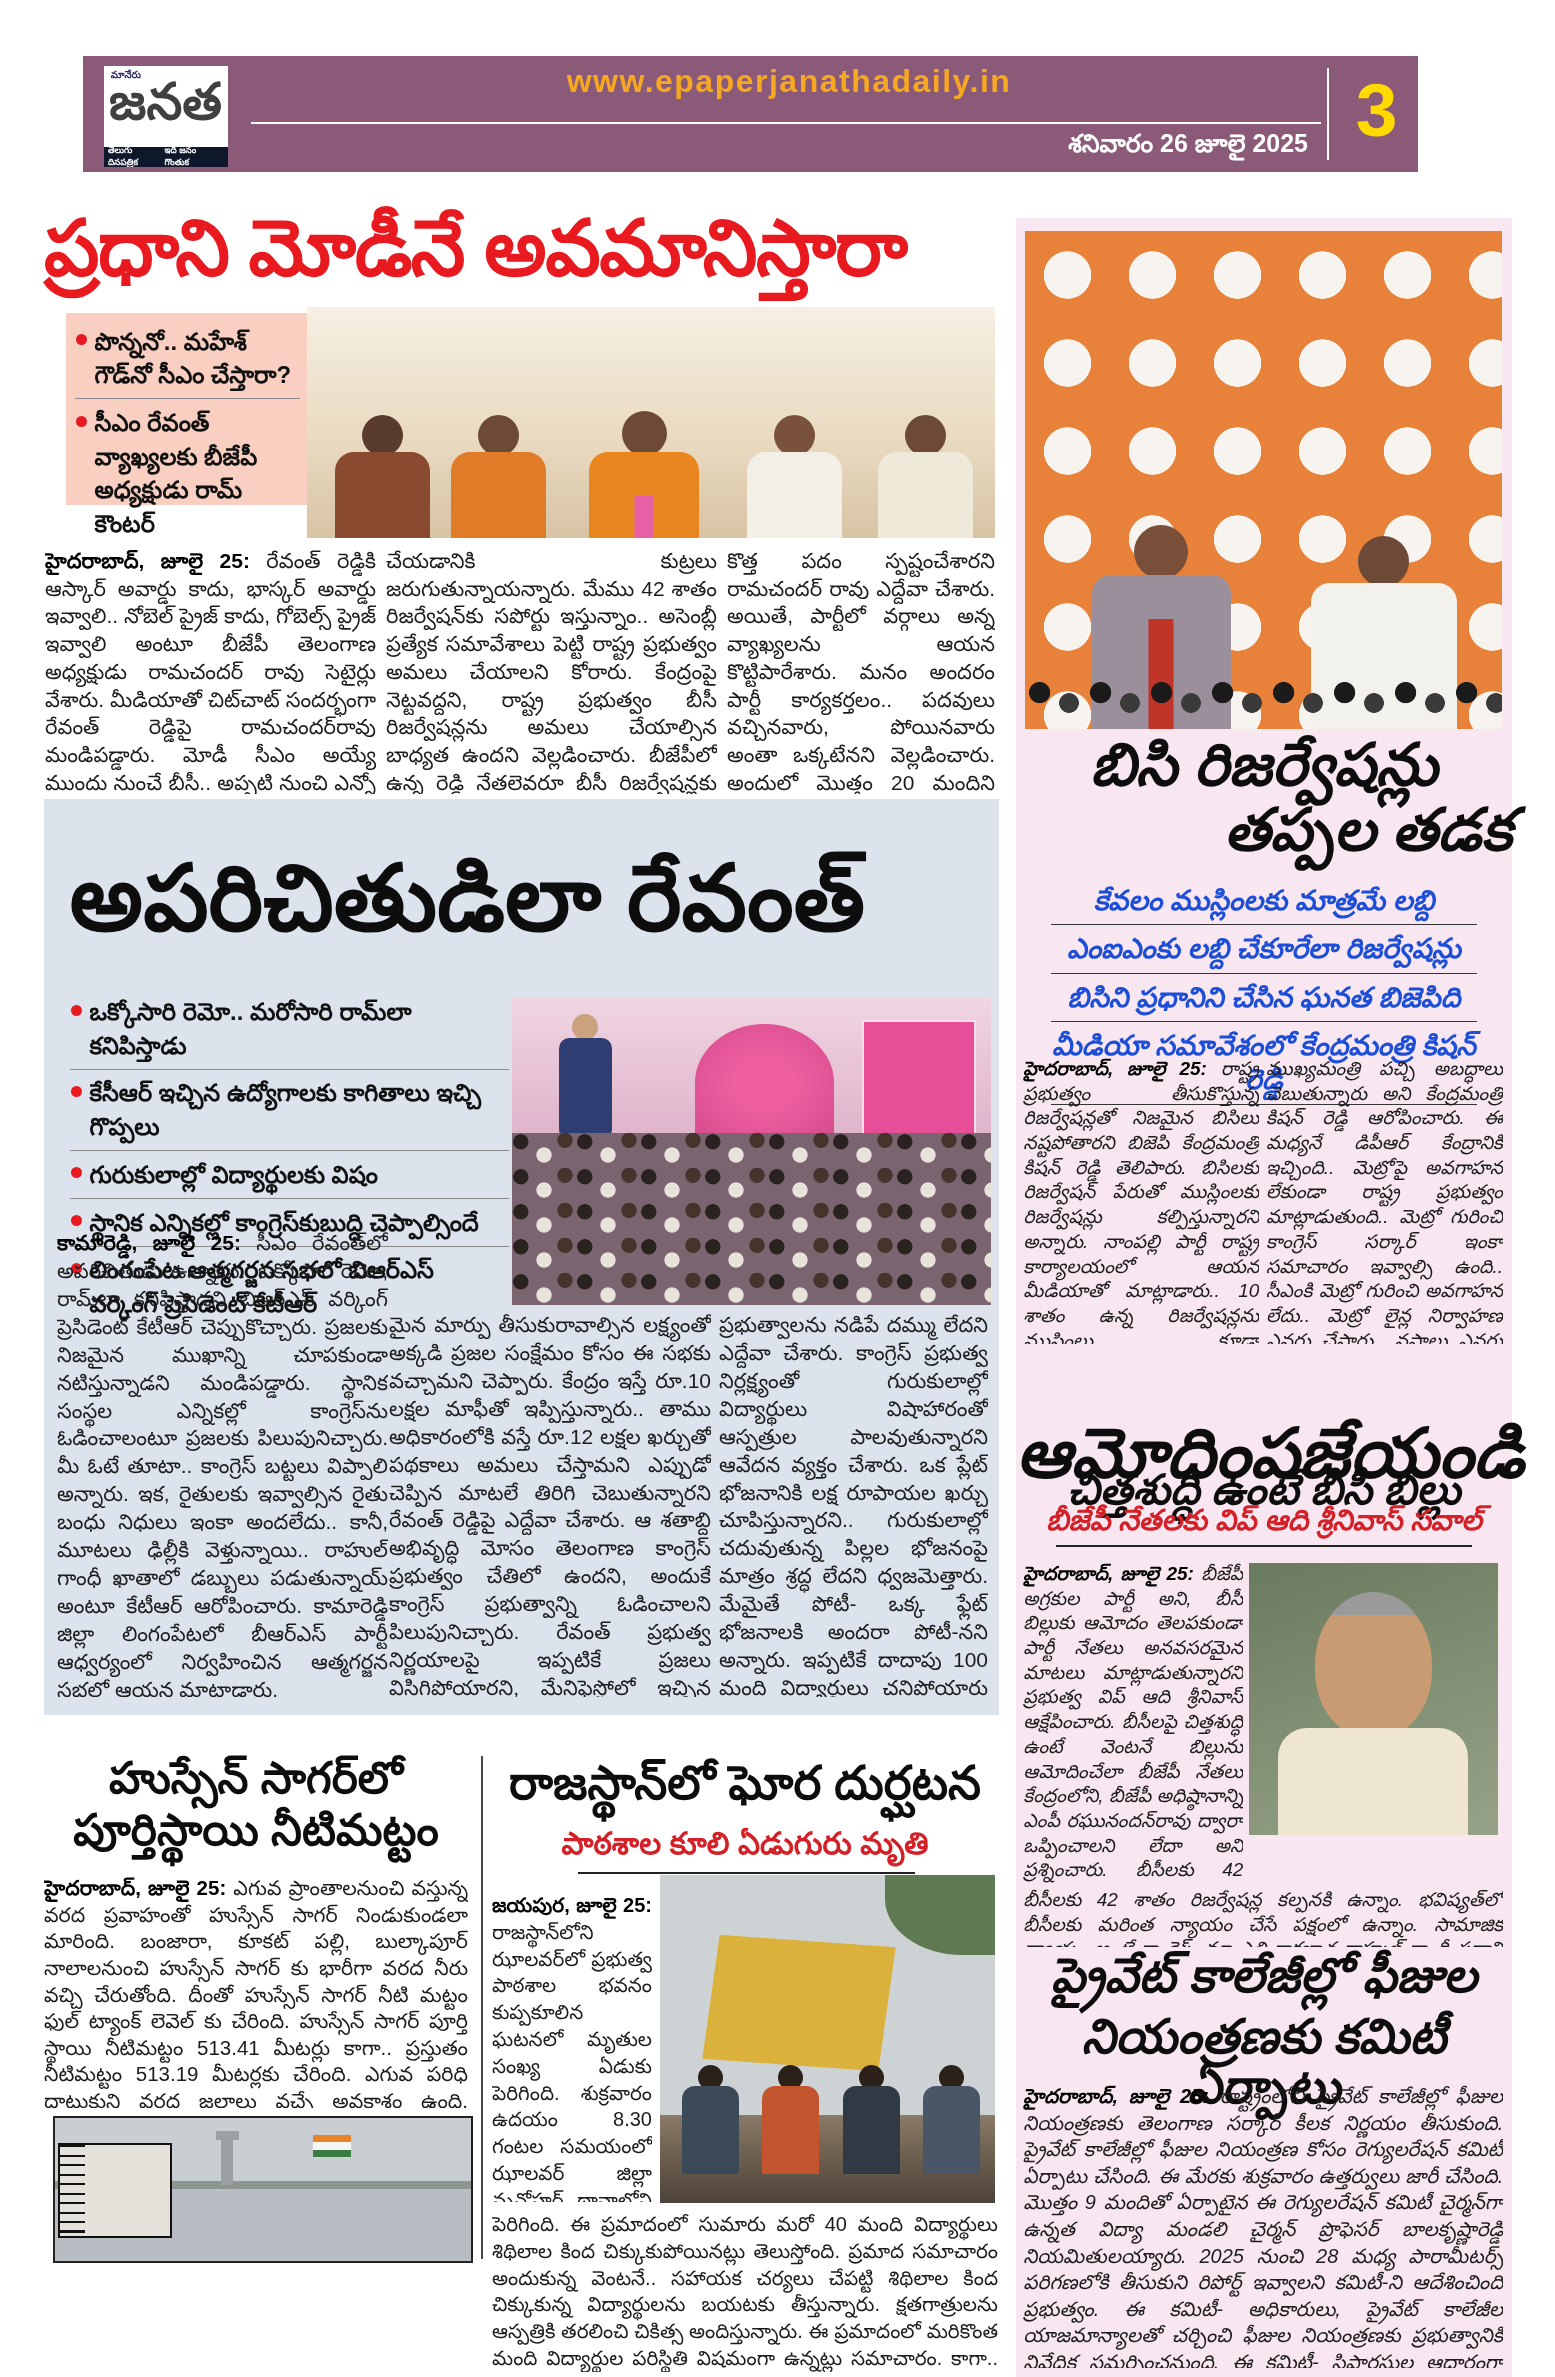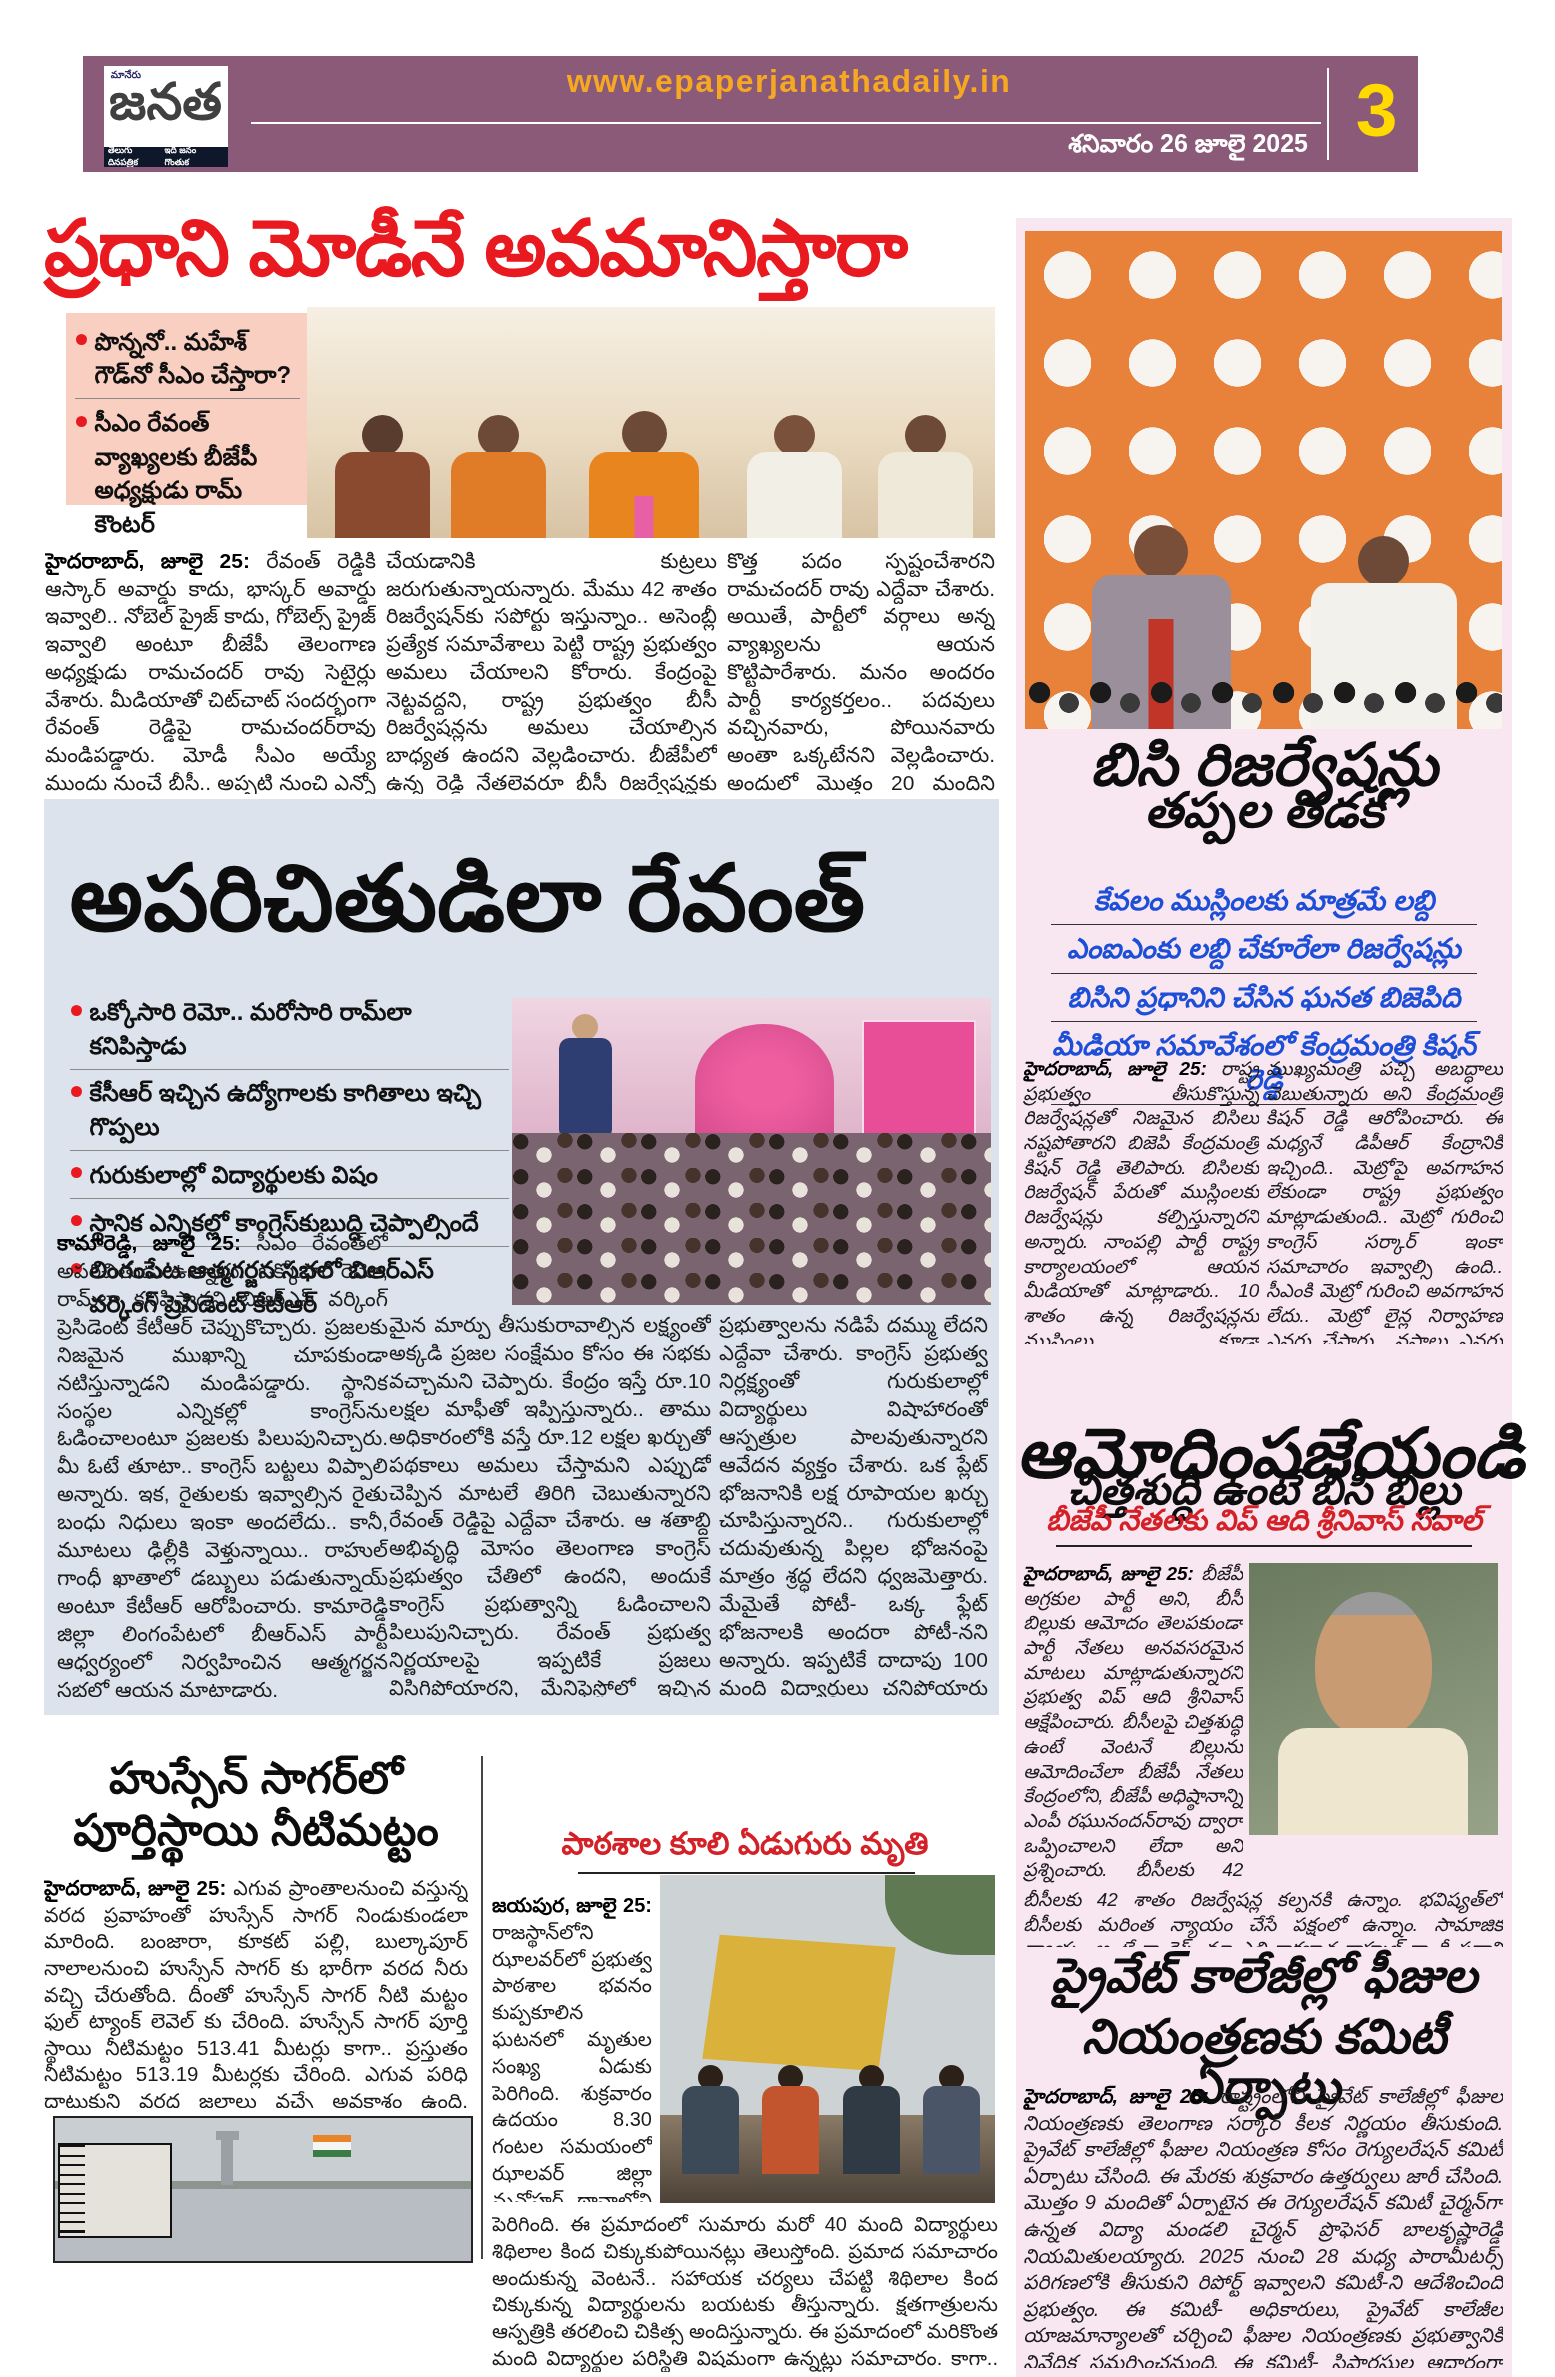--- a/index.html
+++ b/index.html
@@ -195,20 +195,21 @@
     <span>ఎగువ ప్రాంతాలనుంచి వస్తున్న వరద ప్రవాహంతో హుస్సేన్ సాగర్ నిండుకుండలా మారింది. బంజారా, కూకట్ పల్లి, బుల్కాపూర్ నాలాలనుంచి హుస్సేన్ సాగర్ కు భారీగా వరద నీరు వచ్చి చేరుతోంది. దీంతో హుస్సేన్ సాగర్ నీటి మట్టం ఫుల్ ట్యాంక్ లెవెల్ కు చేరింది. హుస్సేన్ సాగర్ పూర్తి స్థాయి నీటిమట్టం 513.41 మీటర్లు కాగా.. ప్రస్తుతం నీటిమట్టం 513.19 మీటర్లకు చేరింది. ఎగువ పరిధి దాటుకుని వరద జలాలు వచ్చే అవకాశం ఉంది. ఇప్పటికే హుస్సేన్ సాగర్ పరిసరాల నుంచి 400 క్యూసెక్కుల నీటిని దిగువకు విడుదల చేస్తున్నారు.. 776 క్యూసెక్కుల నీటి ని విడి ఎస్-ఆర్ ద్వారా దిగువకు విడుదల చేస్తున్నారు. ఈ వరదనీరు నీటి మట్టం మూసీకి, అంబర్ పేట్ గోల్నాక ద్వారా వెళ్లి మూసీ లో వరద నీరు కలుస్తుంది.</span>
   </div>
   <div class="photo hs-photo">
     <div class="hs-statue"></div>
     <div class="flag"></div>
     <div class="gauge"></div>
   </div>
 
   <div class="vline"></div>
 
+  <div class="hl-black" style="left:492px;top:1758px;width:506px;font-size:47px;text-align:center;">రాజస్థాన్‌లో ఘోర దుర్ఘటన</div>
   <div class="subhead-red" style="left:492px;top:1826px;width:506px;font-size:31px;">పాఠశాల కూలి ఏడుగురు మృతి</div>
   <div class="rule" style="left:578px;top:1872px;width:337px;height:1.5px;"></div>
   <div class="bodytext" style="left:492px;top:1892px;width:160px;height:310px;font-size:20px;line-height:1.34;">
     <span class="dateline">జయపుర, జూలై 25:</span>
     <span>రాజస్థాన్‌లోని ఝాలవర్‌లో ప్రభుత్వ పాఠశాల భవనం కుప్పకూలిన ఘటనలో మృతుల సంఖ్య ఏడుకు పెరిగింది. శుక్రవారం ఉదయం 8.30 గంటల సమయంలో ఝాలవర్ జిల్లా మనోహర్ థానాలోని పిప్లోడి ప్రభుత్వ పాఠశాల భవనం ఒక్కసారిగా కూలిపింది. ఈ ప్రమాదంలో నలుగురు చిన్నారులు అక్కడికక్కడే మరణించారు. మరో ముగ్గురు ఆస్పత్రిలో చికిత్స పొందుతూ ప్రాణాలు కోల్పోవడంతో మొత్తం మృతుల సంఖ్య ఏడుకు</span>
   </div>
   <div class="photo school-photo">
     <div class="tree"></div>
     <div class="wall"></div>
     <div class="rubble"></div>
@@ -241,21 +242,21 @@
           </div>
         </div>
       <div class="person" style="left:60%;">
         <div class="p-head" style="width:51px;height:51px;background:#6d4a38;"></div>
         <div class="p-body" style="background:#f3f1ec;width:146px;height:146px;"></div>
         </div>
       <div class="mic-row"></div>
     </div>
 
     <div class="center-hl" style="top:517px;font-size:59px;">బిసి రిజర్వేషన్లు</div>
-    <div class="center-hl" style="top:567px;font-size:49px;">తప్పల తడక</div>
+    <div class="center-hl" style="top:582px;font-size:59px;text-align:right;">తప్పల తడక</div>
 
     <div class="bc-subheads">
       <div class="bc-sub">కేవలం ముస్లింలకు మాత్రమే లబ్ది</div>
       <div class="bc-sub">ఎంఐఎంకు లబ్ది చేకూరేలా రిజర్వేషన్లు</div>
       <div class="bc-sub">బిసిని ప్రధానిని చేసిన ఘనత బిజెపిది</div>
       <div class="bc-sub">మీడియా సమావేశంలో కేంద్రమంత్రి కిషన్ రెడ్డి</div>
     </div>
 
     <div class="bodytext" style="left:7.3px;top:839px;width:236px;height:287px;font-size:19px;line-height:1.3;">
       <span class="dateline">హైదరాబాద్, జూలై 25:</span>

